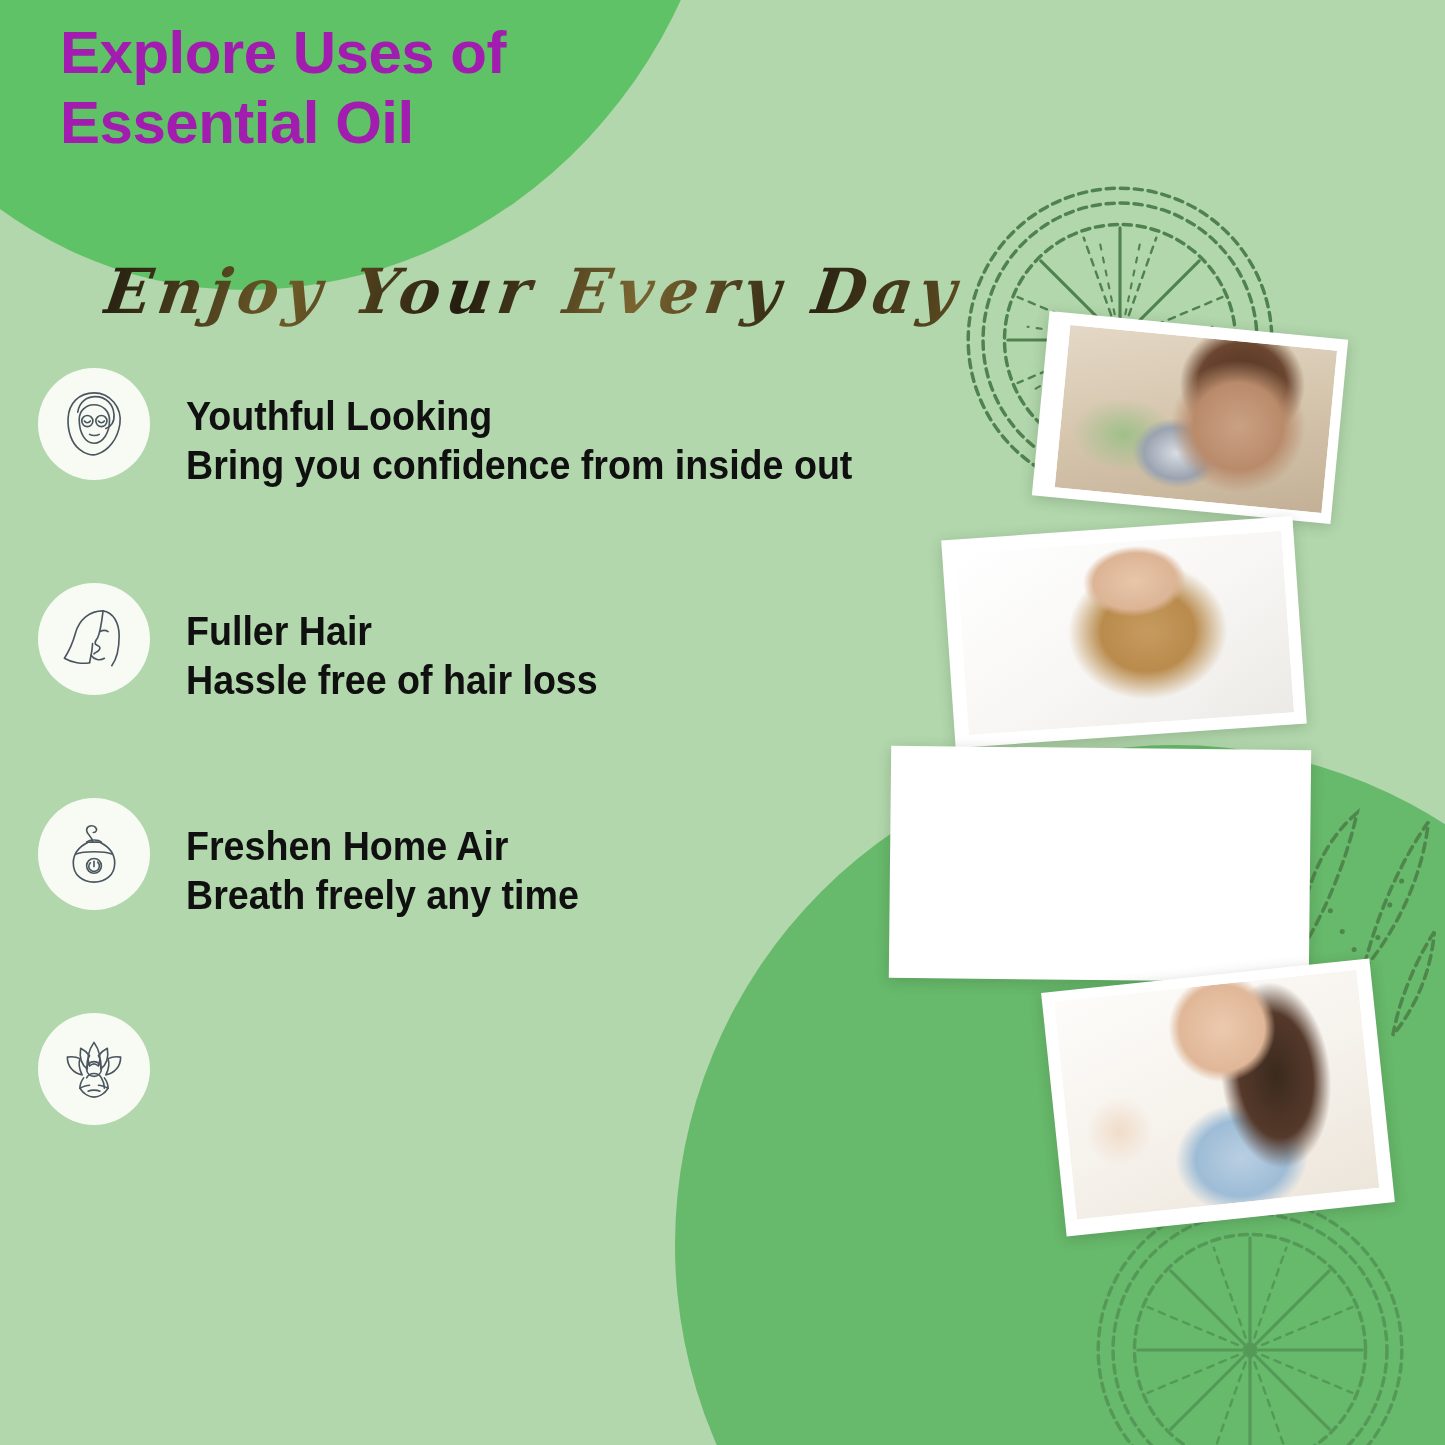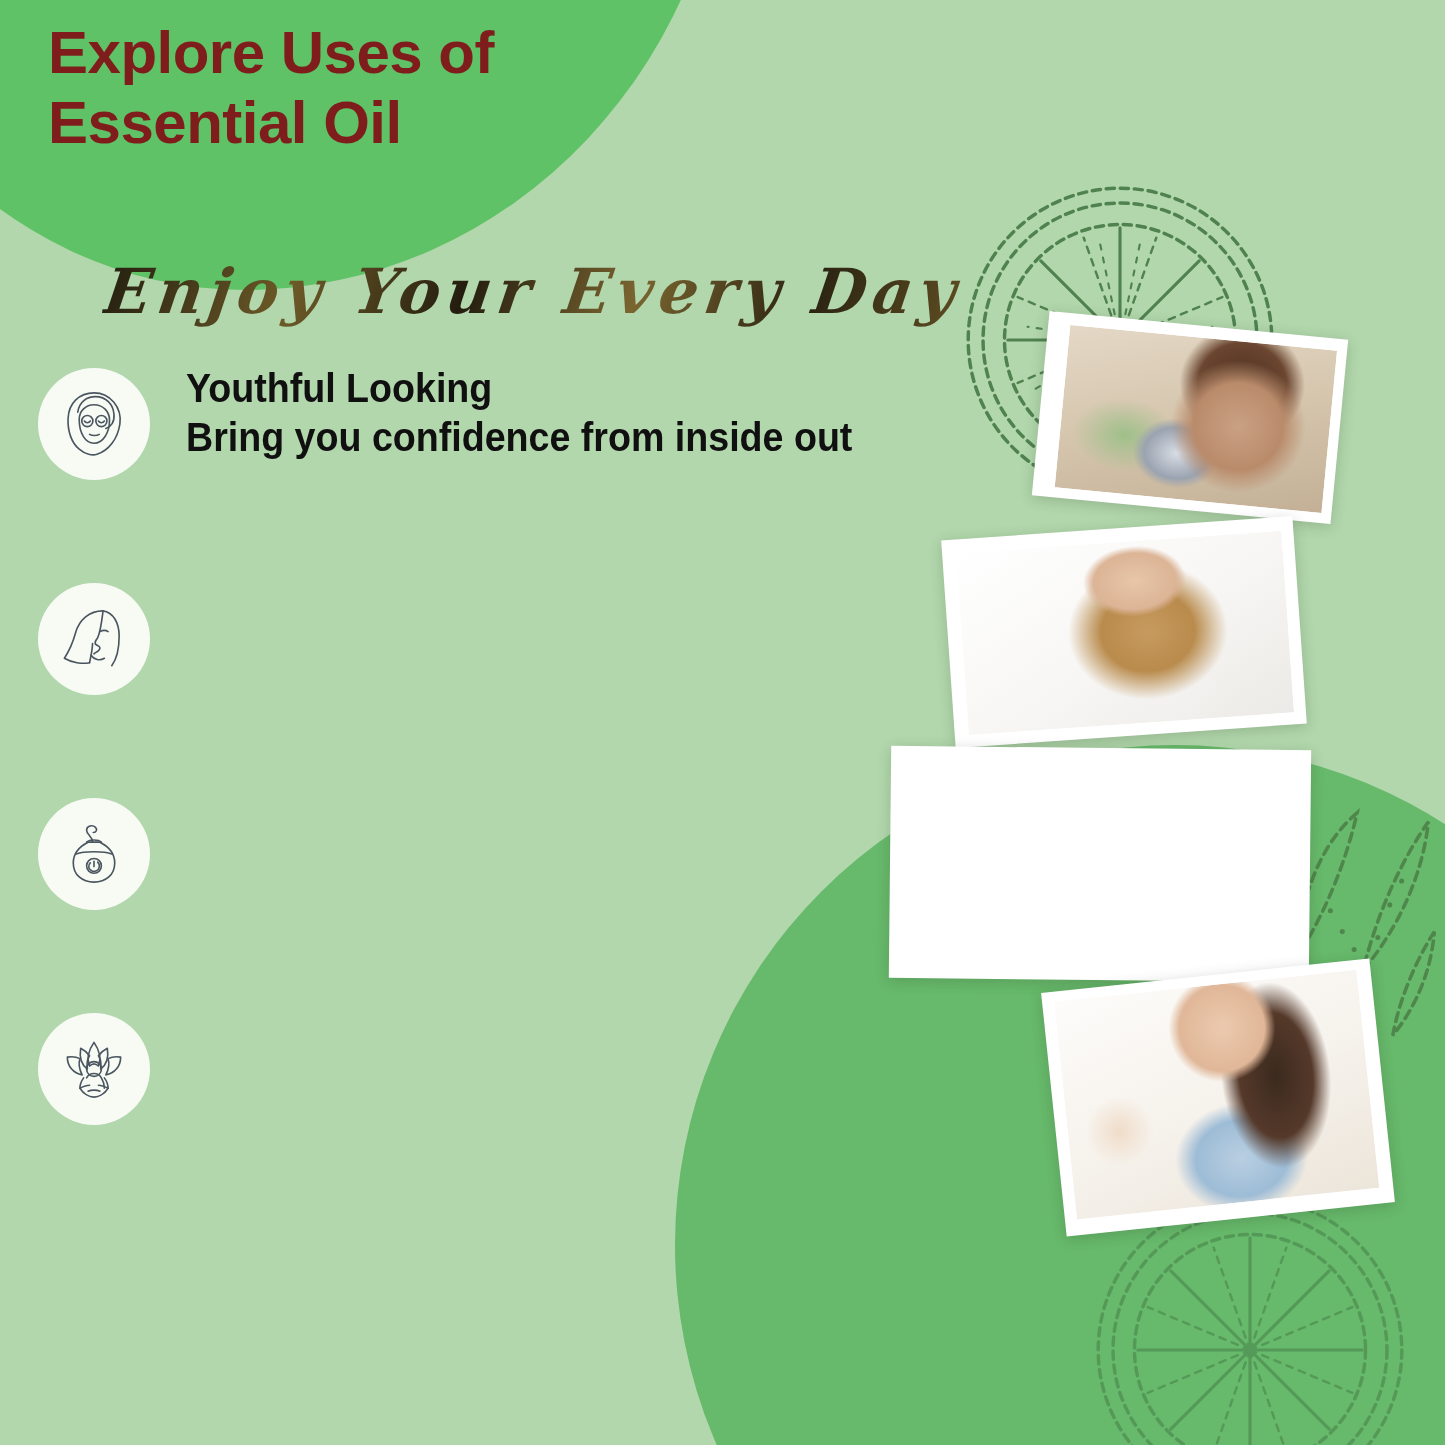--- a/index.html
+++ b/index.html
@@ -67,24 +67,24 @@
     top: 795px;
     width: 165px;
     height: 245px;
     opacity: .8;
     pointer-events: none;
   }
 
   
   .header-title {
     position: absolute;
-    left: 48px;
+    left: 60px;
     top: 18px;
     width: 640px;
-    color: #7f1d1d;
+    color: #a21caf;
     font-size: 60px;
     line-height: 1.16;
     font-weight: bold;
     letter-spacing: -0.5px;
     white-space: pre-line;
     font-family: "Liberation Sans", sans-serif;
   }
 
   
   .tagline {
@@ -129,21 +129,21 @@
     justify-content: center;
     margin-top: 6px;
   }
   .feature-icon svg {
     width: 74px;
     height: 74px;
     display: block;
   }
   .feature-text {
     margin-left: 36px;
-    margin-top: 4px;
+    margin-top: 32px;
   }
   .feature-title,
   .feature-sub {
     color: #101010;
     font-weight: bold;
     font-size: 40px;
     line-height: 1.12;
     font-family: "Liberation Sans", sans-serif;
     transform: scaleX(0.94);
     transform-origin: left center;
@@ -352,33 +352,41 @@
       <div class="feature-icon">
         <svg viewBox="0 0 100 100" fill="none" stroke="#4a5560" stroke-width="2.2" stroke-linecap="round" stroke-linejoin="round">
           <path d="M62 12 C44 12 30 24 25 42 C20 60 14 70 10 76 C20 82 34 84 44 82"></path>
           <path d="M62 12 C76 14 84 28 84 46 C84 64 80 78 74 86"></path>
           <path d="M62 14 C60 30 58 42 55 48 C53 52 50 54 52 57 C54 59 58 59 58 62 C58 66 52 68 50 70"></path>
           <path d="M58 40 C62 38 66 38 69 40"></path>
           <path d="M46 72 C50 78 58 80 64 76"></path>
           <path d="M44 82 C46 72 48 64 48 56"></path>
         </svg>
       </div>
+      <div class="feature-text">
+        <div class="feature-title">Fuller Hair</div>
+        <div class="feature-sub">Hassle free of hair loss</div>
+      </div>
     </div>
 
     <div class="feature-row">
       <div class="feature-icon">
         <svg viewBox="0 0 100 100" fill="none" stroke="#4a5560" stroke-width="2.2" stroke-linecap="round" stroke-linejoin="round">
           <path d="M48 34 C48 26 40 24 40 18 C40 12 48 10 52 14 C55 17 53 21 49 21"></path>
           <path d="M40 34 C44 30 56 30 60 34"></path>
           <path d="M42 34 C30 40 22 50 22 62 C22 78 34 88 50 88 C66 88 78 78 78 62 C78 50 70 40 58 34 Z"></path>
           <path d="M26 50 C36 46 64 46 74 50"></path>
           <circle cx="50" cy="66" r="10"></circle>
           <path d="M50 60 L50 67"></path>
           <path d="M45 62 C42 65 42 70 46 72 C50 75 56 73 57 68 C58 65 56 62 55 61"></path>
         </svg>
+      </div>
+      <div class="feature-text">
+        <div class="feature-title">Freshen Home Air</div>
+        <div class="feature-sub">Breath freely any time</div>
       </div>
     </div>
 
     <div class="feature-row">
       <div class="feature-icon">
         <svg viewBox="0 0 100 100" fill="none" stroke="#4a5560" stroke-width="2.2" stroke-linecap="round" stroke-linejoin="round">
           <path d="M50 14 C43 24 40 36 44 46 C48 42 52 42 56 46 C60 36 57 24 50 14 Z"></path>
           <path d="M32 22 C30 34 33 44 41 50 C40 42 41 36 44 32 C40 27 36 24 32 22 Z"></path>
           <path d="M68 22 C70 34 67 44 59 50 C60 42 59 36 56 32 C60 27 64 24 68 22 Z"></path>
           <path d="M14 34 C14 46 22 56 34 58 C30 50 29 42 31 36 C25 33 19 33 14 34 Z"></path>

